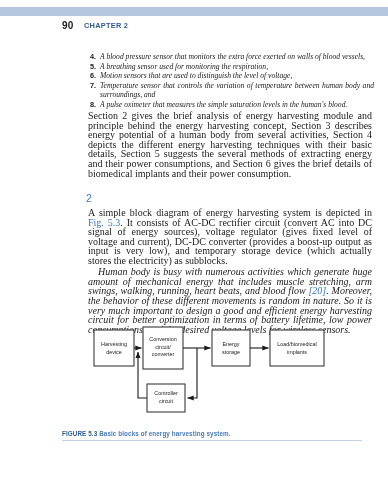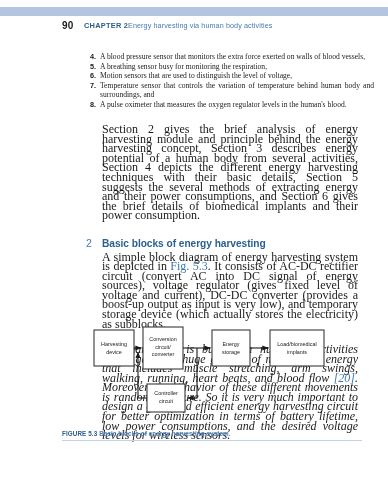--- a/index.html
+++ b/index.html
@@ -98,25 +98,26 @@
     width: 10px;
     text-align: right;
     font-family: "Liberation Sans", sans-serif;
     font-weight: bold;
     font-size: 7.3px;
   }
   ol.numlist li .txt {
     display: block;
     text-align: justify;
     hyphens: auto;
+    font-style: italic;
   }
 
   p.body {
-    margin: 16px;
-    font-size: 12px;
+    margin: 2px;
+    font-size: 10px;
     line-height: 9.55px;
     text-align: justify;
     hyphens: auto;
   }
   p.body.indent { text-indent: 10px; font-style: italic; }
   .gap-before { margin-top: 9px; }
 
   .lnk { color: #3b78b5; }
 
   h2.sect {
@@ -179,53 +180,51 @@
 </head>
 <body>
 
 <div class="page">
 
   <div class="top-band"></div>
 
   <div class="runhead">
     <span class="folio">90</span>
     <span class="chapter-label">CHAPTER 2</span>
-    <span class="chapter-title">Energy harvesting via human body activities</span>
   </div>
 
   <div class="col">
 
     <ol class="numlist">
       <li>
         <span class="num">4.</span>
         <span class="txt">A blood pressure sensor that monitors the extra force exerted on walls of blood vessels,</span>
       </li>
       <li>
         <span class="num">5.</span>
-        <span class="txt">A breathing sensor busy for monitoring the respiration,</span>
+        <span class="txt">A breathing sensor used for monitoring the respiration,</span>
       </li>
       <li>
         <span class="num">6.</span>
         <span class="txt">Motion sensors that are used to distinguish the level of voltage,</span>
       </li>
       <li>
         <span class="num">7.</span>
-        <span class="txt">Temperature sensor that controls the variation of temperature behind human body and surroundings, and</span>
+        <span class="txt">Temperature sensor that controls the variation of temperature between human body and surroundings, and</span>
       </li>
       <li>
         <span class="num">8.</span>
-        <span class="txt">A pulse oximeter that measures the oxygen regulator levels in the human's blood.</span>
+        <span class="txt">A pulse oximeter that measures the simple saturation levels in the human's blood.</span>
       </li>
     </ol>
 
     <p class="body gap-before">Section 2 gives the brief analysis of energy harvesting module and principle behind the energy harvesting concept, Section 3 describes energy potential of a human body from several activities, Section 4 depicts the different energy harvesting techniques with their basic details, Section 5 suggests the several methods of extracting energy and their power consumptions, and Section 6 gives the brief details of biomedical implants and their power consumption.</p>
 
     <h2 class="sect" style="margin-top:14px;">
       <span class="snum">2</span>
-      <span class="stitle">Basic blocks of energy harvesting</span>
     </h2>
 
     <p class="body" style="margin-top:4px;"><span>A simple block diagram of energy harvesting system is depicted in </span><span class="lnk">Fig. 5.3</span><span>. It consists of AC-DC rectifier circuit (convert AC into DC signal of energy sources), voltage regulator (gives fixed level of voltage and current), DC-DC converter (provides a boost-up output as input is very low), and temporary storage device (which actually stores the electricity) as subblocks.</span></p>
 
     <p class="body indent"><span>Human body is busy with numerous activities which generate huge amount of mechanical energy that includes muscle stretching, arm swings, walking, running, heart beats, and blood flow </span><span class="lnk">[20]</span><span>. Moreover, the behavior of these different movements is random in nature. So it is very much important to design a good and efficient energy harvesting circuit for better optimization in terms of battery lifetime, low power consumptions, and the desired voltage levels for wireless sensors.</span></p>
 
   </div>
 
   <div class="figure">
     <svg class="fig-svg" width="320" height="100" viewBox="0 0 320 100">

